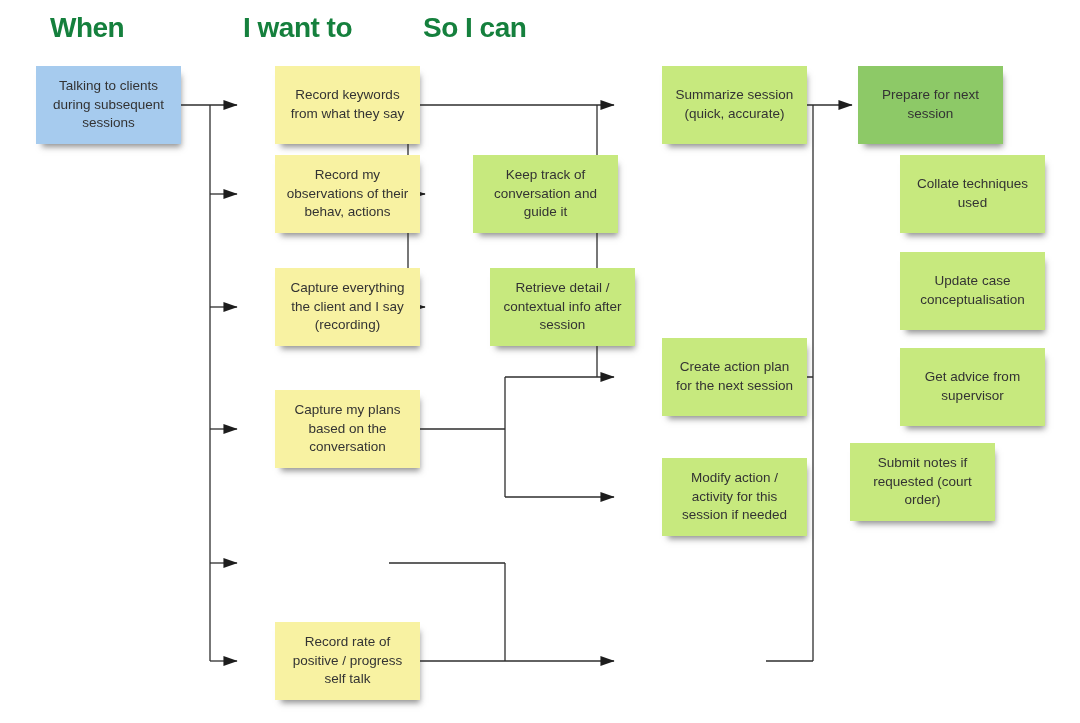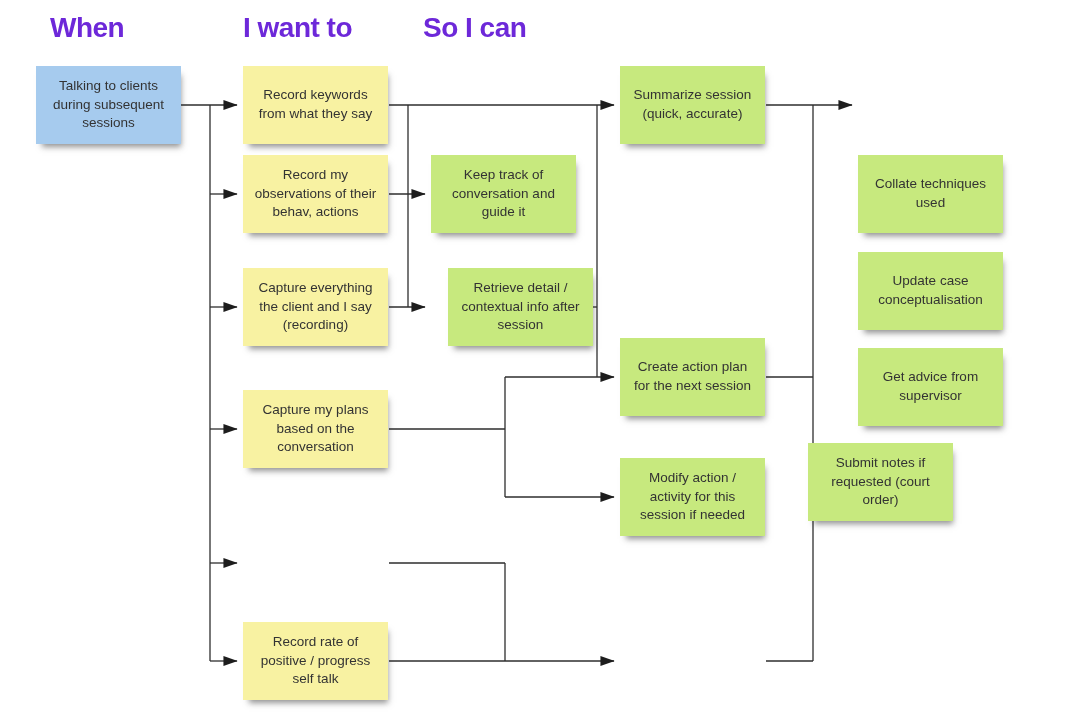--- a/index.html
+++ b/index.html
@@ -14,21 +14,21 @@
     height: 723px;
     background: var(--background, #ffffff);
     overflow: hidden;
   }
   .col-header {
     position: absolute;
     top: 12px;
     font-size: 28px;
     font-weight: 800;
     letter-spacing: -0.5px;
-    color: #6d28d9;
+    color: #15803d;
     white-space: nowrap;
   }
   #connector-layer {
     position: absolute;
     left: 0;
     top: 0;
     width: 1080px;
     height: 723px;
   }
   #connector-layer path {
@@ -45,22 +45,22 @@
     justify-content: center;
     text-align: center;
     padding: 6px 10px;
     box-sizing: border-box;
     font-size: 13.5px;
     line-height: 1.4;
     color: var(--text, #333333);
     box-shadow: 3px 6px 6px -3px rgba(40, 40, 40, 0.5);
   }
   .note.blue   { background: var(--note-blue, #a6cbee); }
-  .note.yellow { background: var(--note-yellow, #f8f2a2); }
-  .note.green  { background: var(--note-green, #c7e97e); }
+  .note.yellow { background: var(--note-yellow, #f8f2a2); margin-left: 32px; }
+  .note.green  { background: var(--note-green, #c7e97e); margin-left: 42px; }
   .note.green-dark { background: var(--note-green-dark, #8dc967); }
 </style>
 </head>
 <body>
 
 <div id="board">
 
   <div class="col-header" style="left:50px">When</div>
   <div class="col-header" style="left:243px">I want to</div>
   <div class="col-header" style="left:423px">So I can</div>
@@ -106,18 +106,19 @@
   <div class="note yellow" style="left:243px;top:390px">Capture my plans based on the conversation</div>
   <div class="note yellow" style="left:243px;top:622px">Record rate of positive / progress self talk</div>
 
   <div class="note green" style="left:431px;top:155px">Keep track of conversation and guide it</div>
   <div class="note green" style="left:448px;top:268px">Retrieve detail / contextual info after session</div>
 
   <div class="note green" style="left:620px;top:66px">Summarize session (quick, accurate)</div>
   <div class="note green" style="left:620px;top:338px">Create action plan for the next session</div>
   <div class="note green" style="left:620px;top:458px">Modify action / activity for this session if needed</div>
 
+  <div class="note green-dark" style="left:858px;top:66px">Prepare for next session</div>
   <div class="note green" style="left:858px;top:155px">Collate techniques used</div>
   <div class="note green" style="left:858px;top:348px">Get advice from supervisor</div>
   <div class="note green" style="left:858px;top:252px">Update case conceptualisation</div>
   <div class="note green" style="left:808px;top:443px">Submit notes if requested (court order)</div>
 
 </div>
 
 </body></html>

